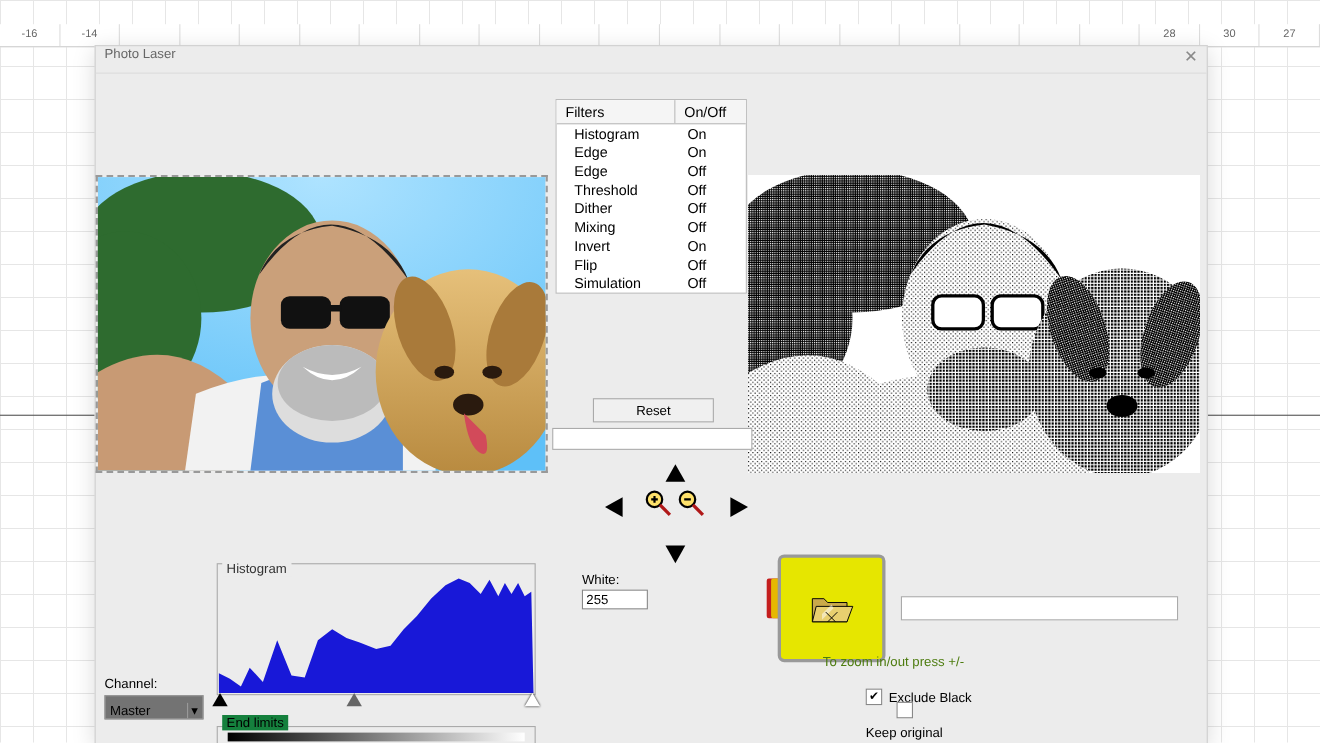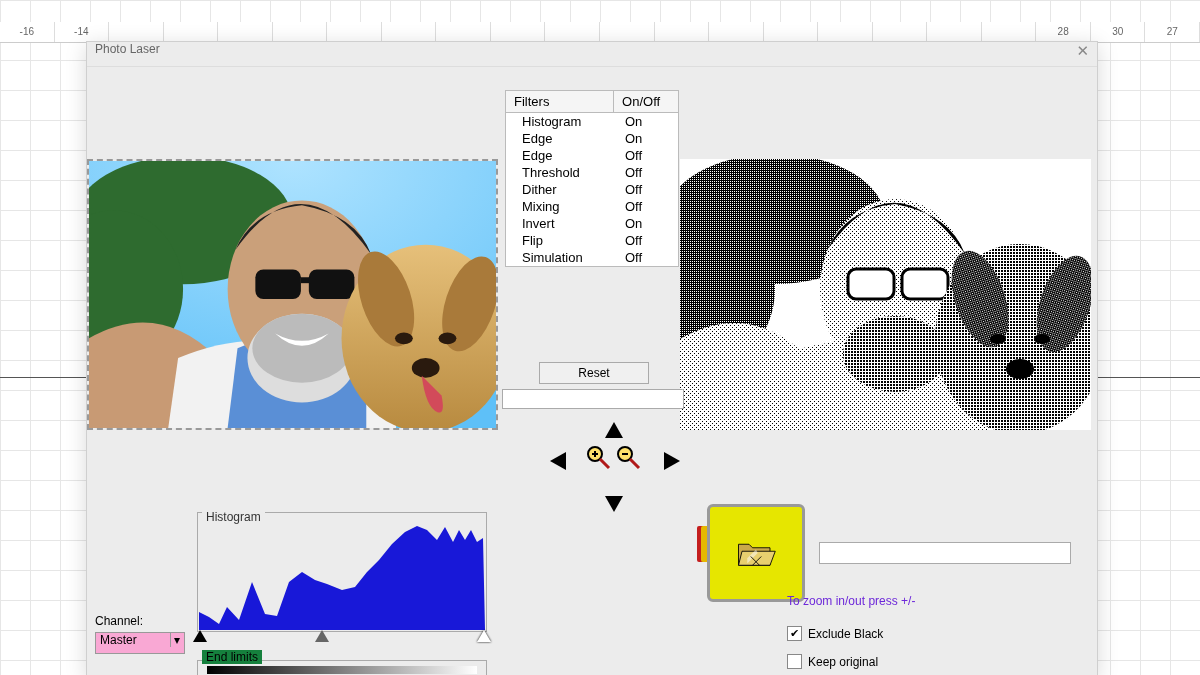--- a/index.html
+++ b/index.html
@@ -47,39 +47,39 @@
   
   .histo-box{position:absolute;left:110px;top:470px;width:290px;height:120px;}
   .histo-box .label{position:absolute;top:-2px;left:5px;font-size:12px;background:#ececec;padding:0 4px;color:#333;}
   .histo-box .frame{position:absolute;inset:0;border:1px solid #aaa;border-top-color:#aaa;}
   .slider-track{position:absolute;left:110px;top:588px;width:290px;height:16px;}
   .slider-track .tri{position:absolute;top:0;width:0;height:0;border-left:7px solid transparent;border-right:7px solid transparent;}
   .tri.black{border-bottom:12px solid #000;left:-4px;}
   .tri.mid{border-bottom:12px solid #666;left:118px;}
   .tri.white{border-bottom:12px solid #fff;right:-4px;filter:drop-shadow(0 0 1px #000);}
   .channel-label{position:absolute;left:8px;top:572px;font-size:12px;text-align:right;}
-  .channel-select{position:absolute;left:8px;top:590px;width:80px;height:20px;border:1px solid #999;background:#f9a8d4;display:flex;align-items:flex-start;padding:0 4px;font-size:12px;}
+  .channel-select{position:absolute;left:8px;top:590px;width:80px;height:20px;border:1px solid #999;background:#737373;display:flex;align-items:flex-end;padding:0 4px;font-size:12px;}
   .channel-select .dd{margin-left:auto;border-left:1px solid #999;padding-left:3px;}
   .endlimits{position:absolute;left:110px;top:610px;width:290px;height:25px;}
   .endlimits .lab{position:absolute;top:-2px;left:5px;font-size:12px;background:#15803d;padding:0 4px;}
   .endlimits .frame{position:absolute;inset:0;top:8px;border:1px solid #aaa;}
   .endlimits .grad{position:absolute;left:10px;right:10px;top:14px;height:8px;background:linear-gradient(to right,#000,#fff);}
   
   .bgw{position:absolute;left:442px;top:478px;width:120px;font-size:12px;}
   .bgw .field{margin-bottom:10px;}
   .bgw .field .lbl{display:block;margin-bottom:2px;}
   .bgw input{width:52px;height:16px;border:1px solid #888;font-size:12px;padding:0 3px;}
   
   .folder-hi{position:absolute;left:620px;top:462px;width:92px;height:92px;background:#e6e600;border:3px solid #999;border-radius:6px;display:flex;align-items:center;justify-content:center;}
   .folder-red{position:absolute;left:608px;top:480px;width:22px;height:44px;}
   .path-input{position:absolute;left:732px;top:500px;width:250px;height:20px;border:1px solid #aaa;background:#fff;}
-  .zoom-hint{position:absolute;left:700px;top:552px;font-size:12px;color:#6d28d9;}
+  .zoom-hint{position:absolute;left:661px;top:552px;font-size:12px;color:#4d7c0f;}
   .check-row{position:absolute;left:700px;font-size:12px;display:flex;align-items:center;gap:6px;}
   .check-row.r1{top:584px;}
-  .check-row.r2{top:612px;}
+  .check-row.r2{top:596px;flex-direction:column;}
   .checkbox{width:13px;height:13px;border:1px solid #888;background:#fff;display:flex;align-items:center;justify-content:center;font-size:11px;line-height:11px;}
 </style>
 </head>
 <body>
 
 <div class="grid-bg"></div>
 <div class="hline"></div>
 
 <div class="ruler-top">
   <div class="tick">-16</div>
@@ -277,20 +277,24 @@
     <span class="dd">▾</span>
   </div>
 
   <div class="endlimits">
     <div class="frame"></div>
     <span class="lab">End limits</span>
     <div class="grad"></div>
   </div>
 
   <div class="bgw">
+    <div class="field">
+      <span class="lbl">White:</span>
+      <input value="255" style="">
+    </div>
   </div>
 
   <div class="folder-red">
     <svg viewBox="0 0 22 44">
         <rect x="2" y="4" width="14" height="36" rx="2" fill="#c41e1e"></rect>
         <rect x="6" y="4" width="14" height="36" rx="2" fill="#e6b800"></rect>
       </svg>
   </div>
   <div class="folder-hi">
     <svg viewBox="0 0 48 40" width="42" height="36">

